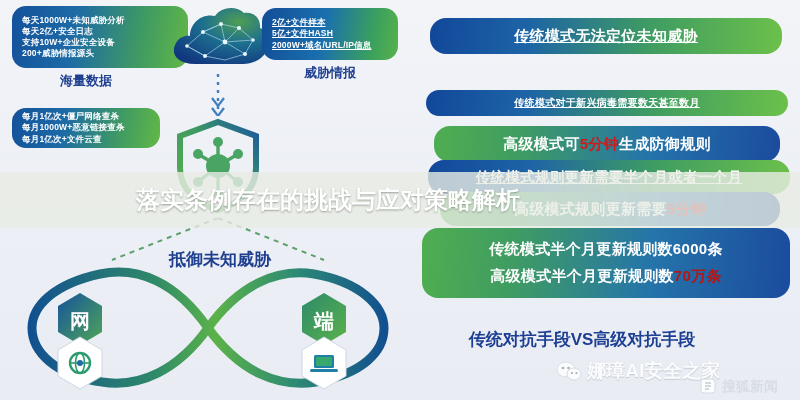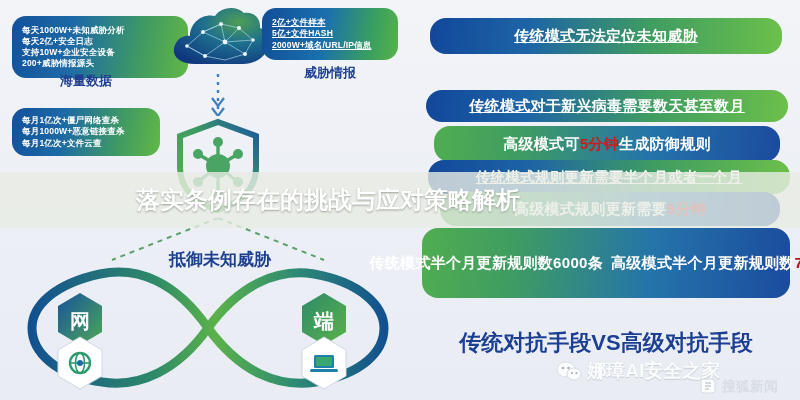--- a/index.html
+++ b/index.html
@@ -71,21 +71,21 @@
   
   .wm{position:absolute;color:#ffffff;font-weight:bold;opacity:.85;
       text-shadow:0 0 1px #c9cfd8,0 1px 1px rgba(150,158,170,.55);white-space:nowrap;}
   .wm2{position:absolute;color:#d7dbe3;font-weight:bold;white-space:nowrap;opacity:.9;}
 </style>
 </head>
 <body>
 
 <div id="stage">
 
-  <div class="card blue-green" style="left:12px;top:16px;width:176px;height:62px;font-size:8.5px;border-radius:14px;">
+  <div class="card blue-green" style="left:12px;top:6px;width:176px;height:62px;font-size:8.5px;border-radius:14px;">
     <span>每天1000W+未知威胁分析</span>
     <span>每天2亿+安全日志</span>
     <span>支持10W+企业安全设备</span>
     <span>200+威胁情报源头</span>
   </div>
   <div class="cap" style="left:12px;top:72px;width:148px;font-size:13px;">海量数据</div>
 
   <div class="cloud" style="left:165px;top:2px;">
     <svg width="108" height="76" viewBox="0 0 108 76">
       <defs>
@@ -113,21 +113,21 @@
     </svg>
   </div>
 
   <div class="card deep" style="left:262px;top:8px;width:136px;height:52px;font-size:8.5px;border-radius:14px;">
     <span>2亿+文件样本</span>
     <span>5亿+文件HASH</span>
     <span>2000W+域名/URL/IP信息</span>
   </div>
   <div class="cap" style="left:262px;top:64px;width:136px;font-size:13px;">威胁情报</div>
 
-  <div class="card blue-green" style="left:12px;top:108px;width:148px;height:48px;font-size:8.5px;border-radius:14px;">
+  <div class="card blue-green" style="left:12px;top:108px;width:148px;height:40px;font-size:8.5px;border-radius:14px;">
     <span>每月1亿次+僵尸网络查杀</span>
     <span>每月1000W+恶意链接查杀</span>
     <span>每月1亿次+文件云查</span>
   </div>
 
   <div class="dashline" style="left:206px;top:74px;">
     <svg width="24" height="42" viewBox="0 0 24 42">
       <path d="M12 0 L12 40" stroke="#3f7fbf" stroke-width="2.4" stroke-dasharray="3 5" fill="none"></path>
       <path d="M6 34 L12 42 L18 34" fill="none" stroke="#3f7fbf" stroke-width="2.2"></path>
       <path d="M6 24 L12 32 L18 24" fill="none" stroke="#3f7fbf" stroke-width="2.2"></path>
@@ -237,49 +237,49 @@
       <rect x="16" y="21" width="16" height="9" fill="#39a86e"></rect>
       <rect x="10" y="33" width="28" height="3" rx="1.5" fill="#1f7fa8"></rect>
     </svg>
   </div>
 
   <div class="bar g1" style="left:430px;top:18px;width:352px;height:36px;font-size:15px;">
     <span>传统模式无法定位未知威胁</span>
   </div>
 
 
-  <div class="bar g1" style="left:426px;top:90px;width:362px;height:32px;font-size:15px;">
+  <div class="bar g1" style="left:426px;top:90px;width:362px;height:26px;font-size:10px;">
     <span>传统模式对于新兴病毒需要数天甚至数月</span>
   </div>
 
   <div class="bar g2" style="left:434px;top:126px;width:346px;height:36px;font-size:15px;">
     <span>高级模式可</span>
       <span class="hl">5分钟</span>
       <span>生成防御规则</span>
   </div>
 
   <div class="bar g1" style="left:428px;top:160px;width:362px;height:34px;font-size:14.5px;">
     <span>传统模式规则更新需要半个月或者一个月</span>
   </div>
 
   <div class="bar g2" style="left:440px;top:192px;width:340px;height:34px;font-size:15px;">
     <span>高级模式规则更新需要</span>
       <span class="hl">5分钟</span>
   </div>
 
-  <div class="bar g2" style="left:422px;top:228px;width:368px;height:70px;gap:8px;font-size:15px;">
+  <div class="bar g2" style="left:422px;top:228px;width:368px;height:70px;flex-direction:column;gap:8px;font-size:15px;">
     <div>
       <span>传统模式半个月更新规则数6000条</span>
     </div>
     <div>
       <span>高级模式半个月更新规则数</span><span class="hl2">70万条</span>
     </div>
   </div>
 
-  <div class="vs-title" style="left:430px;top:328px;width:352px;font-size:22px;">传统对抗手段VS高级对抗手段</div>
+  <div class="vs-title" style="left:406px;top:328px;width:352px;font-size:17px;">传统对抗手段VS高级对抗手段</div>
 
   <div id="overlay" style="top:172px;height:56px;"></div>
   <div id="headline" style="top:184px;font-size:24px;">落实条例存在的挑战与应对策略解析</div>
 
   <div class="wm" style="left:556px;top:358px;font-size:19px;">
     <svg width="26" height="20" viewBox="0 0 26 20" style="vertical-align:-4px;">
       <ellipse cx="10" cy="8.5" rx="9" ry="7.5" fill="#ffffff" stroke="#d3d8e0" stroke-width="1"></ellipse>
       <ellipse cx="18" cy="13" rx="7" ry="6" fill="#ffffff" stroke="#d3d8e0" stroke-width="1"></ellipse>
       <circle cx="7" cy="7" r="1.3" fill="#9aa3b0"></circle>
         <circle cx="12.5" cy="7" r="1.3" fill="#9aa3b0"></circle>

